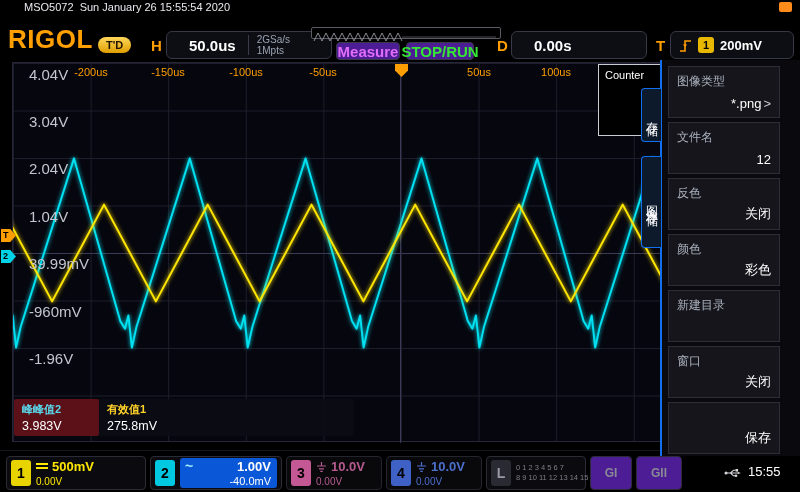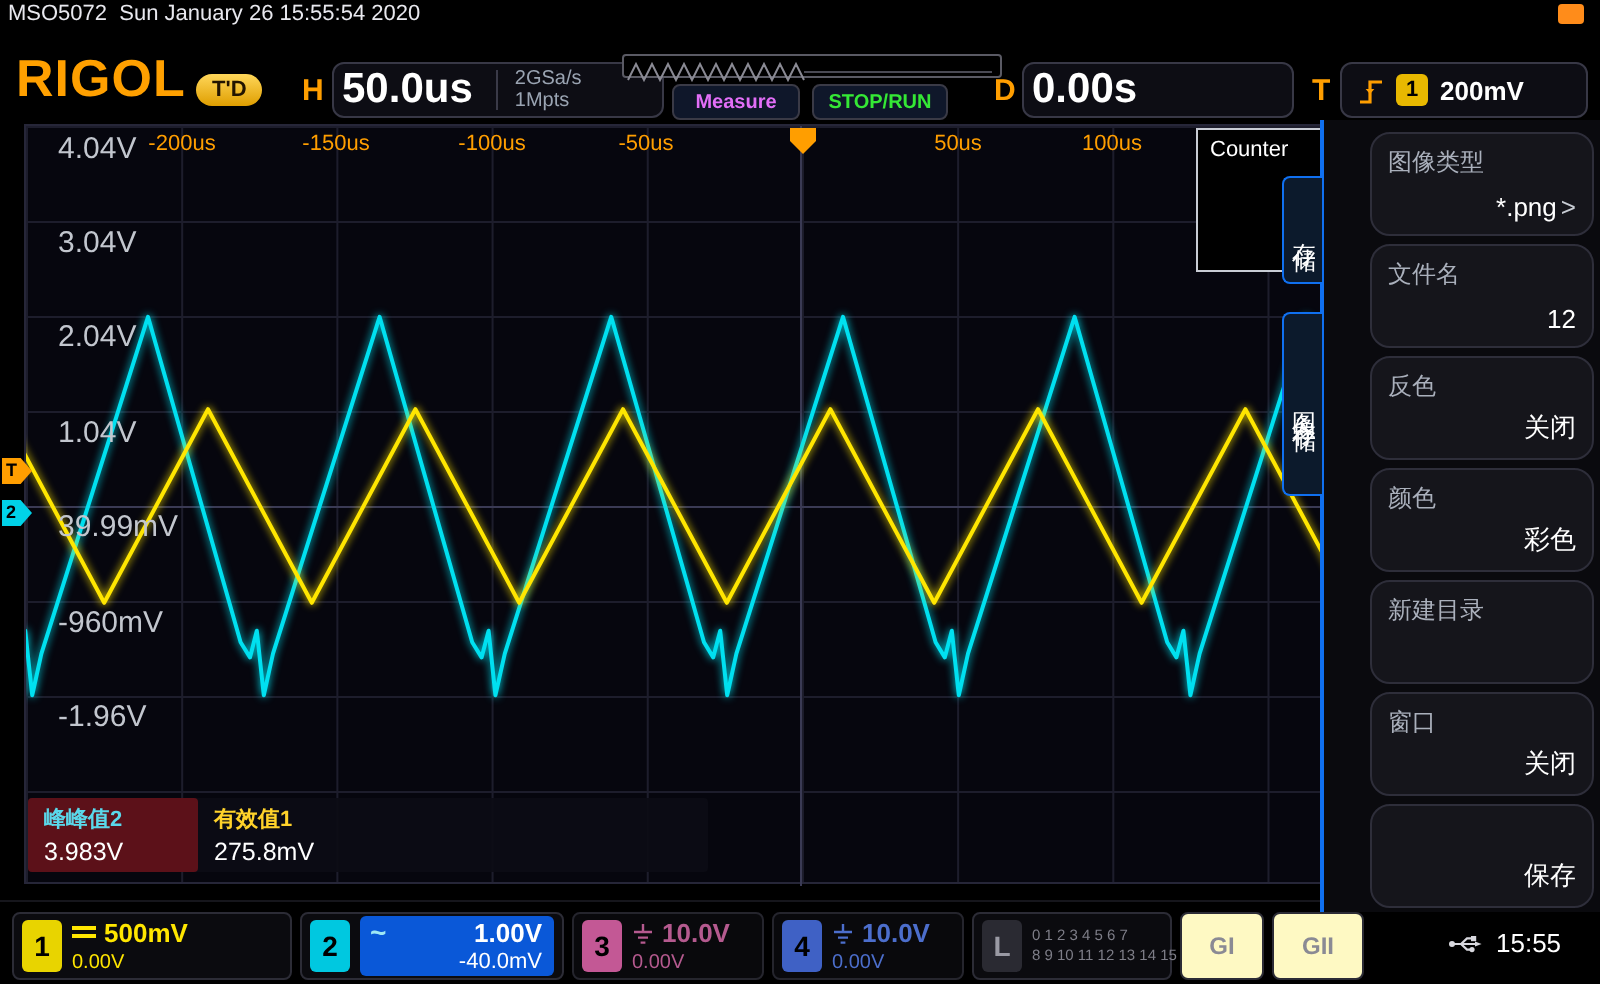--- a/index.html
+++ b/index.html
@@ -2,37 +2,37 @@
 <html><head>
 <meta charset="utf-8">
 <style>
   *{margin:0;padding:0;box-sizing:border-box}
   html,body{width:800px;height:492px;background:#000;overflow:hidden}
   body{font-family:"Liberation Sans","DejaVu Sans",sans-serif;color:#fff}
   .screen{position:relative;width:800px;height:492px;background:#000}
 
   
   .statusbar{position:absolute;left:0;top:0;width:800px;height:14px;background:#000}
-  .statusbar .title{position:absolute;left:4px;top:1px;font-size:11px;color:#e8e8ee;white-space:pre}
+  .statusbar .title{position:absolute;left:24px;top:1px;font-size:11px;color:#e8e8ee;white-space:pre}
   .notif{position:absolute;right:8px;top:2px;width:13px;height:10px;background:#ff8c1a;border-radius:2px}
 
   
   .header{position:absolute;left:0;top:14px;width:800px;height:48px;background:#000}
   .brand{position:absolute;left:8px;top:10px;font-size:26px;font-weight:800;color:#ffa000;letter-spacing:.5px}
   .tdpill{position:absolute;left:98px;top:23px;height:16px;padding:0 8px;line-height:16px;border-radius:9px;
           background:linear-gradient(#ffd75a,#df9e00);color:#221400;font-size:11px;font-weight:bold}
   .olabel{position:absolute;top:23px;color:#ff9e00;font-weight:bold;font-size:15px}
   .hdrbox{position:absolute;top:17px;height:28px;background:#0d0d14;border:1px solid #383846;border-radius:6px;display:flex;align-items:center}
-  .tb{font-size:21px;color:#fff;padding-left:4px;font-weight:bold}
+  .tb{font-size:15px;color:#fff;padding-left:22px;font-weight:bold}
   .hdiv{width:1px;height:20px;background:#3a3a48;margin:0 8px 0 12px}
   .srcol{display:flex;flex-direction:column;line-height:11px}
   .srcol span{font-size:10px;color:#9aa4b2}
   .membar{position:absolute;left:311px;top:13px;width:190px;height:12px;border:1px solid #5a5a64;border-radius:2px;background:#000}
-  .hbtn{position:absolute;top:28px;height:18px;background:#0f172a;border:1px solid #3a3a46;border-radius:4px;
-        font-size:10px;font-weight:bold;display:flex;align-items:center;justify-content:center;cursor:pointer}
+  .hbtn{position:absolute;top:28px;height:18px;background:#4c1d95;border:1px solid #3a3a46;border-radius:4px;
+        font-size:15px;font-weight:bold;display:flex;align-items:center;justify-content:center;cursor:pointer}
   .measure{left:336px;width:64px;color:#e26ef7}
   .runstop{left:406px;width:68px;color:#35e835}
   .tboxrow{display:flex;align-items:center;gap:6px;padding:0 8px}
   .tbadge{width:16px;height:16px;background:#e8b800;border-radius:3px;color:#000;font-weight:bold;font-size:11px;
           display:flex;align-items:center;justify-content:center}
   .tlevel{font-size:13px;font-weight:bold;color:#fff}
 
   
   .grat{position:absolute;left:12px;top:62px;width:776px;height:380px;background:#06060e;border:1px solid #262638;
         background-image:linear-gradient(to right,#1d1d2c 1px,transparent 1px),linear-gradient(to bottom,#1d1d2c 1px,transparent 1px);
@@ -55,37 +55,37 @@
   .mcell .mh{font-size:11px;font-weight:bold}
   .mcell .mv{font-size:12.5px;color:#fff;margin-top:2px}
   .mcell.sel{background:#5c1119;border-radius:2px}
   .mh.c2{color:#5ad8ea}.mh.c1{color:#ffd22a}
 
   
   .panel{position:absolute;left:660px;top:60px;width:140px;height:396px;background:#0a0a0e;border-left:2px solid #1070f0;z-index:10}
   .vtab{position:absolute;left:641px;width:20px;background:#0c1a2c;border:1px solid #1070f0;border-right:none;color:#fff;
         font-size:12px;writing-mode:vertical-rl;text-orientation:upright;display:flex;align-items:center;justify-content:center;
         letter-spacing:3px;border-radius:4px 0 0 4px;z-index:11;cursor:pointer}
-  .mi{position:absolute;left:23px;width:112px;height:52px;background:#15151b;border:1px solid #2e2e3a;border-radius:10px;cursor:pointer}
+  .mi{position:absolute;left:6px;width:112px;height:52px;background:#15151b;border:1px solid #2e2e3a;border-radius:0;cursor:pointer}
   .mi .lab{position:absolute;top:6px;left:8px;font-size:12px;color:#aab0bc}
   .mi .val{position:absolute;bottom:6px;right:8px;font-size:13px;color:#fff}
   .mi .arr{color:#c8ccd4;margin-left:2px}
 
   
   .bbar{position:absolute;left:0;top:450px;width:800px;height:42px;background:#000;border-top:1px solid #16161c}
   .chb{position:absolute;top:5px;height:34px;background:#0b0b0f;border:1px solid #2c2c36;border-radius:4px;
        display:flex;align-items:center;padding:2px 4px;gap:5px;cursor:pointer}
   .badge{width:20px;height:26px;border-radius:3px;color:#000;font-weight:bold;font-size:14px;
          display:flex;align-items:center;justify-content:center;flex:none}
   .chcol{flex:1;display:flex;flex-direction:column;justify-content:space-between;height:28px}
   .chrow1{display:flex;align-items:center;gap:4px;font-size:13px;font-weight:bold}
   .chrow2{text-align:left;font-size:10px;padding-right:2px}
   .dcicon{display:inline-block;width:12px;height:8px;border-top:2px solid currentColor;position:relative}
   .dcicon::after{content:"";position:absolute;top:2px;left:0;width:12px;border-top:2px dashed currentColor}
-  .gbox{position:absolute;top:5px;height:34px;background:#fef9c3;border:1px solid #2c2c36;border-radius:4px;
+  .gbox{position:absolute;top:5px;height:34px;background:#4c1d95;border:1px solid #2c2c36;border-radius:4px;
         color:#8a8a94;font-weight:bold;font-size:12px;display:flex;align-items:center;justify-content:center;cursor:pointer}
   .larows{flex:1;display:flex;flex-direction:column;justify-content:space-between;line-height:10px}
   .larows span{font-size:7.5px;color:#7e7e88;white-space:pre}
   .clock{position:absolute;left:748px;top:13px;font-size:13px;color:#fff}
   .usb{position:absolute;left:724px;top:14px}
 </style>
 </head>
 <body>
 
 <div class="screen">

